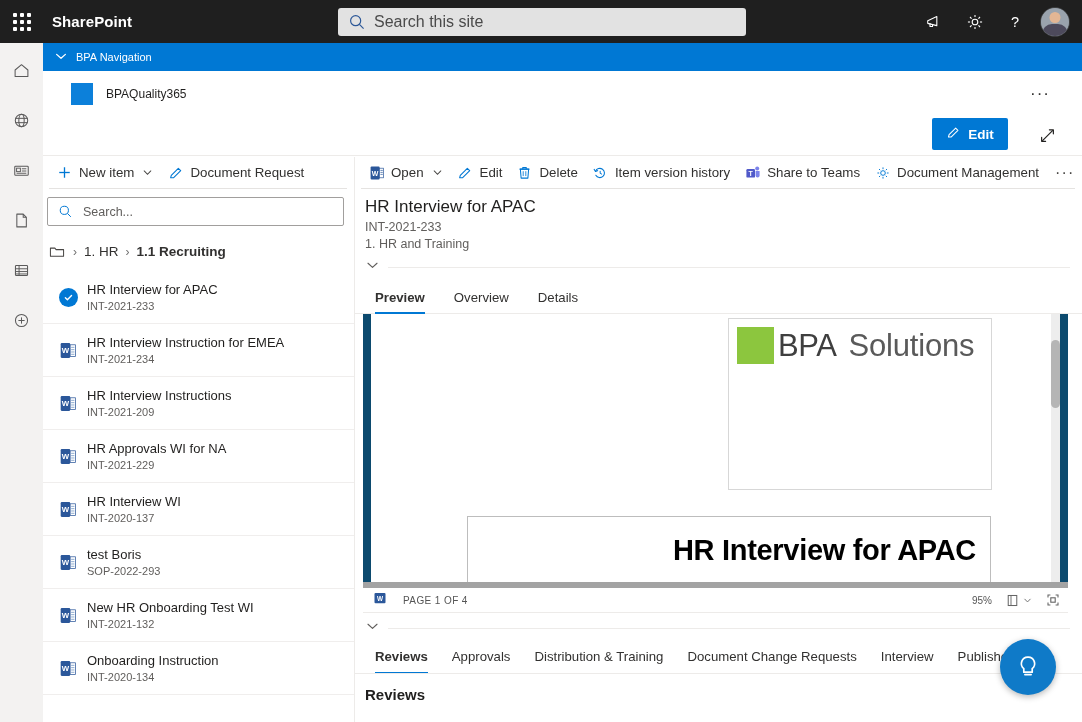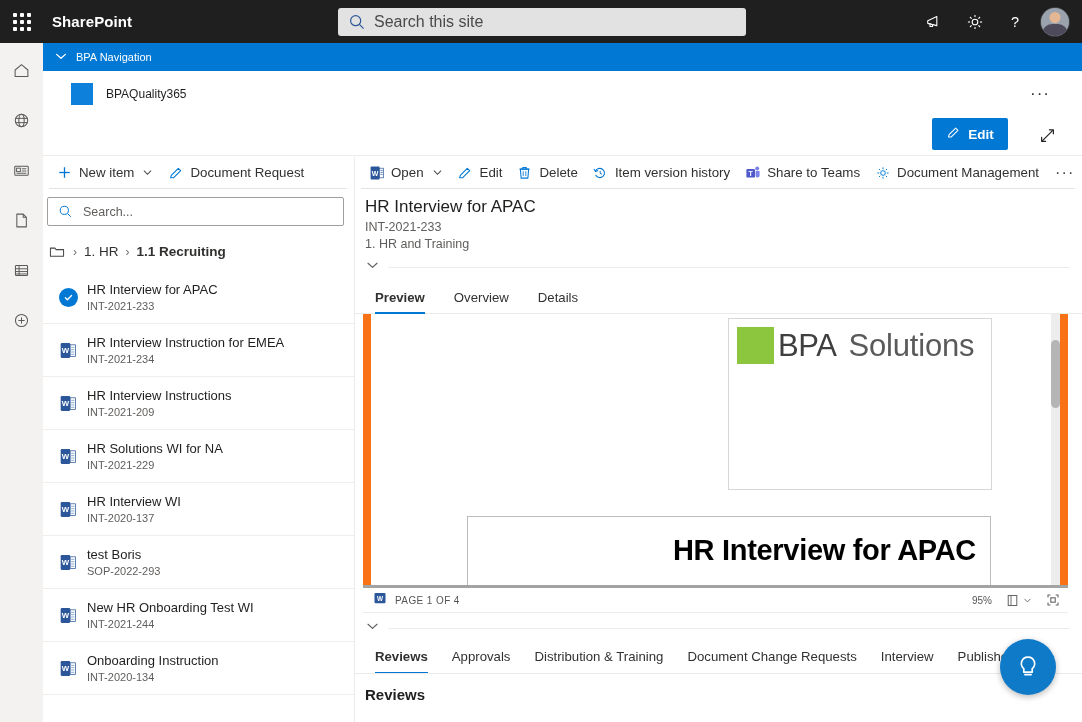--- a/index.html
+++ b/index.html
@@ -177,21 +177,21 @@
     white-space: nowrap;
   }
   .tab.active { font-weight: 700; }
   .tab.active::after {
     content: ""; position: absolute; left: 12px; right: 12px; bottom: -1px; height: 2px; background: #0078d4;
   }
 
   
   .preview {
     position: relative; margin: 0 0 0 8px; width: 705px; height: 274px;
-    background: #f97316; overflow: hidden; border-bottom: 3px solid #a3a3a3;
+    background: #0c4a6e; overflow: hidden; border-bottom: 6px solid #a3a3a3;
   }
   .page-sheet {
     position: absolute; left: 8px; top: 0; width: 680px; height: 274px; background: #ffffff;
   }
   .logo-box {
     position: absolute; left: 357px; top: 4px; width: 264px; height: 172px;
     border: 1px solid #d7d7d7; background: #ffffff;
   }
   .logo-inner { display: flex; align-items: center; padding: 8px 0 0 8px; }
   .logo-square { width: 37px; height: 37px; background: #8cc63e; }
@@ -211,21 +211,21 @@
   }
   .pv-scroll-track {
     position: absolute; right: 8px; top: 0; width: 9px; height: 274px; background: #ededed;
   }
 
   .pv-footer {
     position: relative; margin-left: 8px; width: 705px; height: 25px;
     display: flex; align-items: center; background: #ffffff; border-bottom: 1px solid #edebe9;
   }
   .pv-footer .wicon { margin-left: 10px; }
-  .pv-footer .pagetxt { font-size: 10px; color: #555555; margin-left: 8px; letter-spacing: .4px; }
+  .pv-footer .pagetxt { font-size: 10px; color: #555555; margin-left: 16px; letter-spacing: .4px; }
   .pv-right { position: absolute; right: 8px; display: flex; align-items: center; gap: 14px; }
   .pv-right .zoom { font-size: 10px; color: #555555; }
   .pv-right .ic { display: flex; align-items: center; cursor: pointer; }
 
   .detail-collapse2 { display: flex; align-items: center; margin: 6px 0 0 10px; cursor: pointer; }
   .detail-collapse2 .line { flex: 1; height: 1px; background: #edebe9; margin-left: 8px; margin-right: 12px; }
 
   .bottom-tabs {
     display: flex; align-items: flex-end; padding-left: 8px; margin-top: 5px;
     border-bottom: 1px solid #edebe9; overflow: hidden; width: 727px;
@@ -587,21 +587,21 @@
               <rect x="1.6" y="2" width="9" height="14" rx="1" fill="#2b579a"></rect>
               <text x="6.1" y="11.8" text-anchor="middle" font-family="Liberation Sans, sans-serif" font-size="7.4" font-weight="700" fill="#ffffff">W</text>
               <rect x="10.6" y="3.6" width="5" height="11" fill="#ffffff" stroke="#2b579a" stroke-width=".7"></rect>
               <line x1="11.5" y1="6" x2="14.6" y2="6" stroke="#7a9cc6" stroke-width=".8"></line>
               <line x1="11.5" y1="8.2" x2="14.6" y2="8.2" stroke="#7a9cc6" stroke-width=".8"></line>
               <line x1="11.5" y1="10.4" x2="14.6" y2="10.4" stroke="#7a9cc6" stroke-width=".8"></line>
               <line x1="11.5" y1="12.6" x2="14.6" y2="12.6" stroke="#7a9cc6" stroke-width=".8"></line>
             </svg>
         </span>
         <span class="dtext">
-          <span class="dtitle">HR Solutions WI for NA</span>
+          <span class="dtitle">HR Approvals WI for NA</span>
           <span class="dcode">INT-2021-229</span>
         </span>
       </div>
 
       <div class="doc-item">
         <span class="dicon">
           <svg width="19" height="19" viewBox="0 0 18 18">
               <rect x="1.6" y="2" width="9" height="14" rx="1" fill="#2b579a"></rect>
               <text x="6.1" y="11.8" text-anchor="middle" font-family="Liberation Sans, sans-serif" font-size="7.4" font-weight="700" fill="#ffffff">W</text>
               <rect x="10.6" y="3.6" width="5" height="11" fill="#ffffff" stroke="#2b579a" stroke-width=".7"></rect>
@@ -642,21 +642,21 @@
               <text x="6.1" y="11.8" text-anchor="middle" font-family="Liberation Sans, sans-serif" font-size="7.4" font-weight="700" fill="#ffffff">W</text>
               <rect x="10.6" y="3.6" width="5" height="11" fill="#ffffff" stroke="#2b579a" stroke-width=".7"></rect>
               <line x1="11.5" y1="6" x2="14.6" y2="6" stroke="#7a9cc6" stroke-width=".8"></line>
               <line x1="11.5" y1="8.2" x2="14.6" y2="8.2" stroke="#7a9cc6" stroke-width=".8"></line>
               <line x1="11.5" y1="10.4" x2="14.6" y2="10.4" stroke="#7a9cc6" stroke-width=".8"></line>
               <line x1="11.5" y1="12.6" x2="14.6" y2="12.6" stroke="#7a9cc6" stroke-width=".8"></line>
             </svg>
         </span>
         <span class="dtext">
           <span class="dtitle">New HR Onboarding Test WI</span>
-          <span class="dcode">INT-2021-244</span>
+          <span class="dcode">INT-2021-132</span>
         </span>
       </div>
 
       <div class="doc-item">
         <span class="dicon">
           <svg width="19" height="19" viewBox="0 0 18 18">
               <rect x="1.6" y="2" width="9" height="14" rx="1" fill="#2b579a"></rect>
               <text x="6.1" y="11.8" text-anchor="middle" font-family="Liberation Sans, sans-serif" font-size="7.4" font-weight="700" fill="#ffffff">W</text>
               <rect x="10.6" y="3.6" width="5" height="11" fill="#ffffff" stroke="#2b579a" stroke-width=".7"></rect>
               <line x1="11.5" y1="6" x2="14.6" y2="6" stroke="#7a9cc6" stroke-width=".8"></line>

